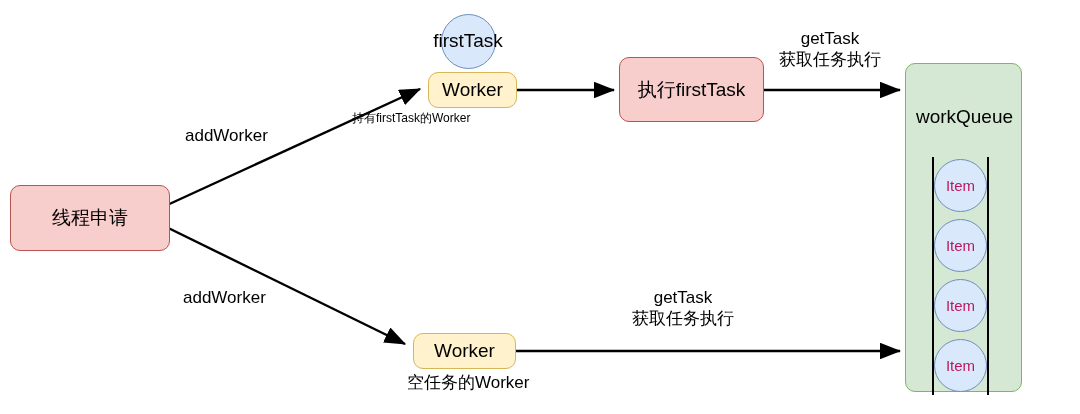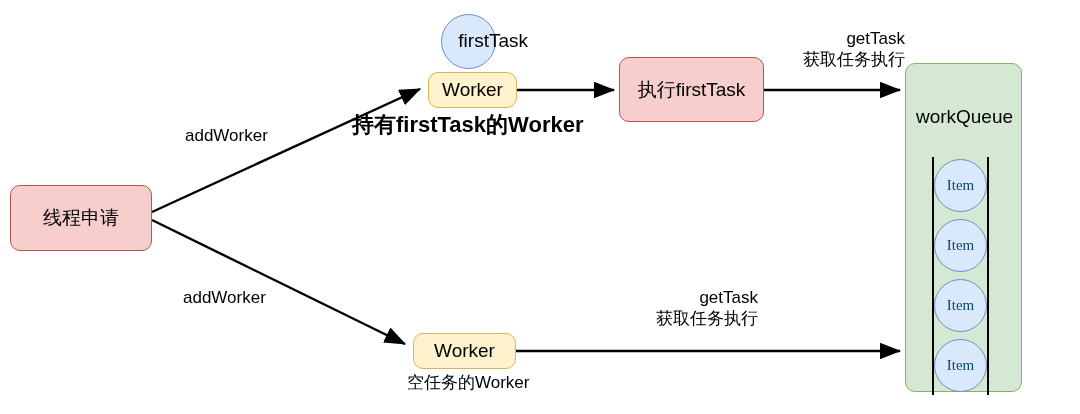--- a/index.html
+++ b/index.html
@@ -11,24 +11,24 @@
   .node{position:absolute;box-sizing:border-box;display:flex;
         align-items:center;justify-content:center;text-align:center;}
 
   .rbox{border:1.6px solid;border-radius:10px;}
   .pink{background:#f8cecc;border-color:#b85450;}
   .yellow{background:#fff2cc;border-color:#d6b656;}
   .green{background:#d5e8d4;border-color:#82b366;padding-left:16px;}
   .blue-circle{background:#dae8fc;border:1.6px solid #6c8ebf;border-radius:50%;}
 
   .lbl{position:absolute;color:#000;white-space:pre;line-height:1.15;}
-  .lbl.center{text-align:right;}
+  .lbl.center{text-align:center;}
 
   .node-text{font-size:19px;color:#000;}
-  .item-text{font-size:15px;color:#0c4a6e;font-family:Liberation Serif, serif;}
+  .item-text{font-size:15px;color:#be185d;}
 
   .qline{position:absolute;background:#000;width:2px;}
 </style>
 </head>
 <body>
 
 <div id="canvas">
 
   <svg class="edges" viewBox="0 0 1080 414" xmlns="http://www.w3.org/2000/svg">
     <defs>
@@ -41,31 +41,31 @@
 
     <line x1="152" y1="220" x2="405" y2="344" stroke="#000" stroke-width="2.4" marker-end="url(#arrowhead)"></line>
 
     <line x1="517" y1="90" x2="614" y2="90" stroke="#000" stroke-width="2.4" marker-end="url(#arrowhead)"></line>
 
     <line x1="764" y1="90" x2="900" y2="90" stroke="#000" stroke-width="2.4" marker-end="url(#arrowhead)"></line>
 
     <line x1="516" y1="351" x2="900" y2="351" stroke="#000" stroke-width="2.4" marker-end="url(#arrowhead)"></line>
   </svg>
 
-  <div class="node rbox pink" style="left:10px;top:185px;width:142px;height:66px;font-family:Liberation Serif, serif;">
+  <div class="node rbox pink" style="left:10px;top:185px;width:160px;height:66px;font-family:Liberation Serif, serif;">
     <span class="node-text">线程申请</span>
   </div>
 
   <div class="node blue-circle" style="left:441px;top:14px;width:55px;height:55px;z-index:1;"></div>
   <div class="lbl center" style="left:408px;top:30px;width:120px;font-size:19px;z-index:2;">firstTask</div>
 
   <div class="node rbox yellow" style="left:428px;top:72px;width:89px;height:36px;z-index:3;">
     <span class="node-text">Worker</span>
   </div>
-  <div class="lbl" style="left:352px;top:112px;font-size:22px;font-weight:bold;">持有firstTask的Worker</div>
+  <div class="lbl" style="left:352px;top:112px;font-size:12px;">持有firstTask的Worker</div>
 
   <div class="node rbox pink" style="left:619px;top:57px;width:145px;height:65px;">
     <span class="node-text">执行firstTask</span>
   </div>
 
   <div class="node rbox yellow" style="left:413px;top:333px;width:103px;height:36px;">
     <span class="node-text">Worker</span>
   </div>
   <div class="lbl" style="left:407px;top:373px;font-size:17px;">空任务的Worker</div>
 

